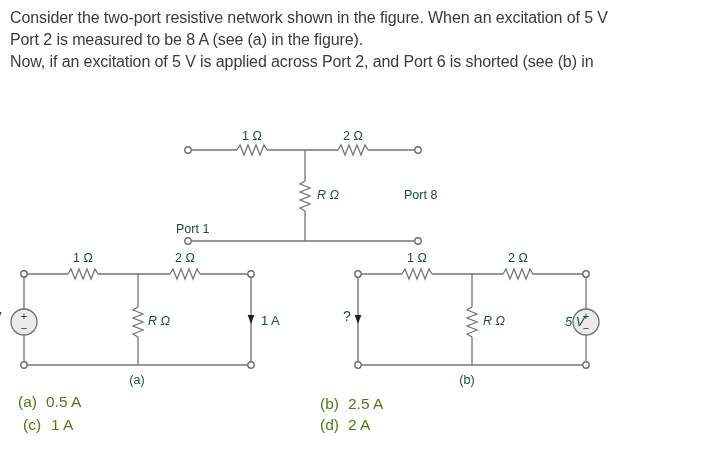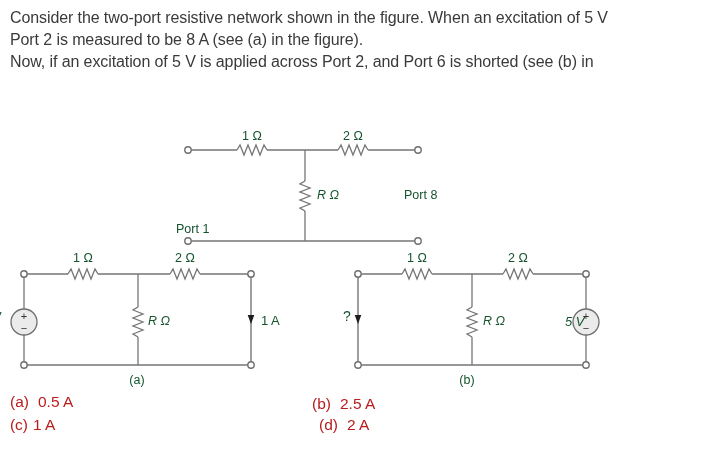--- a/index.html
+++ b/index.html
@@ -26,22 +26,23 @@
     position: absolute;
     font-size: 12.5px;
     color: #14532d;
     white-space: nowrap;
   }
   .centered { transform: translateX(-50%); }
   svg { position: absolute; overflow: visible; }
   .opt {
     position: absolute;
     font-size: 15.5px;
-    color: #b91c1c;
+    color: #4d7c0f;
     white-space: nowrap;
+    margin-left: 8px;
   }
   .opt .key { display: inline-block; min-width: 28px; }
   .qmark { font-size: 14px; }
 </style>
 </head>
 <body>
 
 <div id="page">
 
   <div id="question">
@@ -153,20 +154,20 @@
   <span class="clabel qmark" style="left:343px; top:308px;">?</span>
   <span class="clabel" style="left:565px; top:314px; font-size:13px;font-style:italic;">5 V</span>
   <span class="clabel centered" style="left:467px; top:373px;">(b)</span>
 
   <div class="opt" style="left:10px; top:393px;">
     <span class="key">(a)</span><span>0.5 A</span>
   </div>
   <div class="opt" style="left:312px; top:395px;">
     <span class="key">(b)</span><span>2.5 A</span>
   </div>
-  <div class="opt" style="left:5px; top:416px;text-align:center;">
+  <div class="opt" style="left:15px; top:416px;">
     <span class="key">(c)</span><span>1 A</span>
   </div>
-  <div class="opt" style="left:319px; top:416px;">
+  <div class="opt" style="left:312px; top:416px;">
     <span class="key">(d)</span><span>2 A</span>
   </div>
 
 </div>
 
 </body></html>

